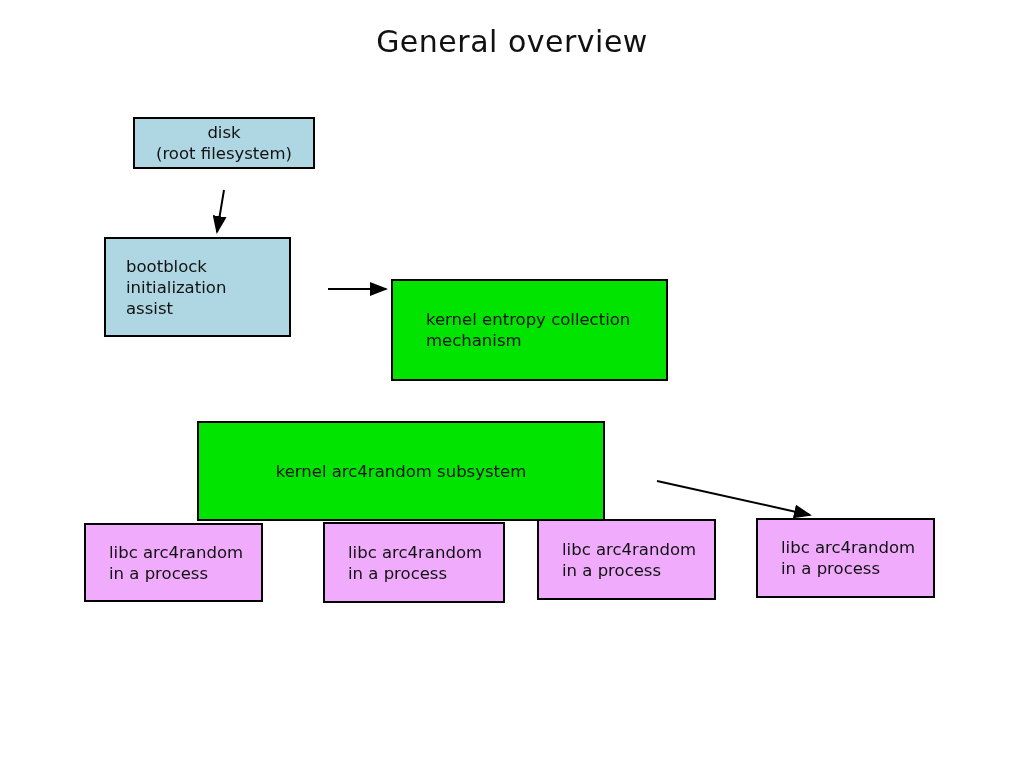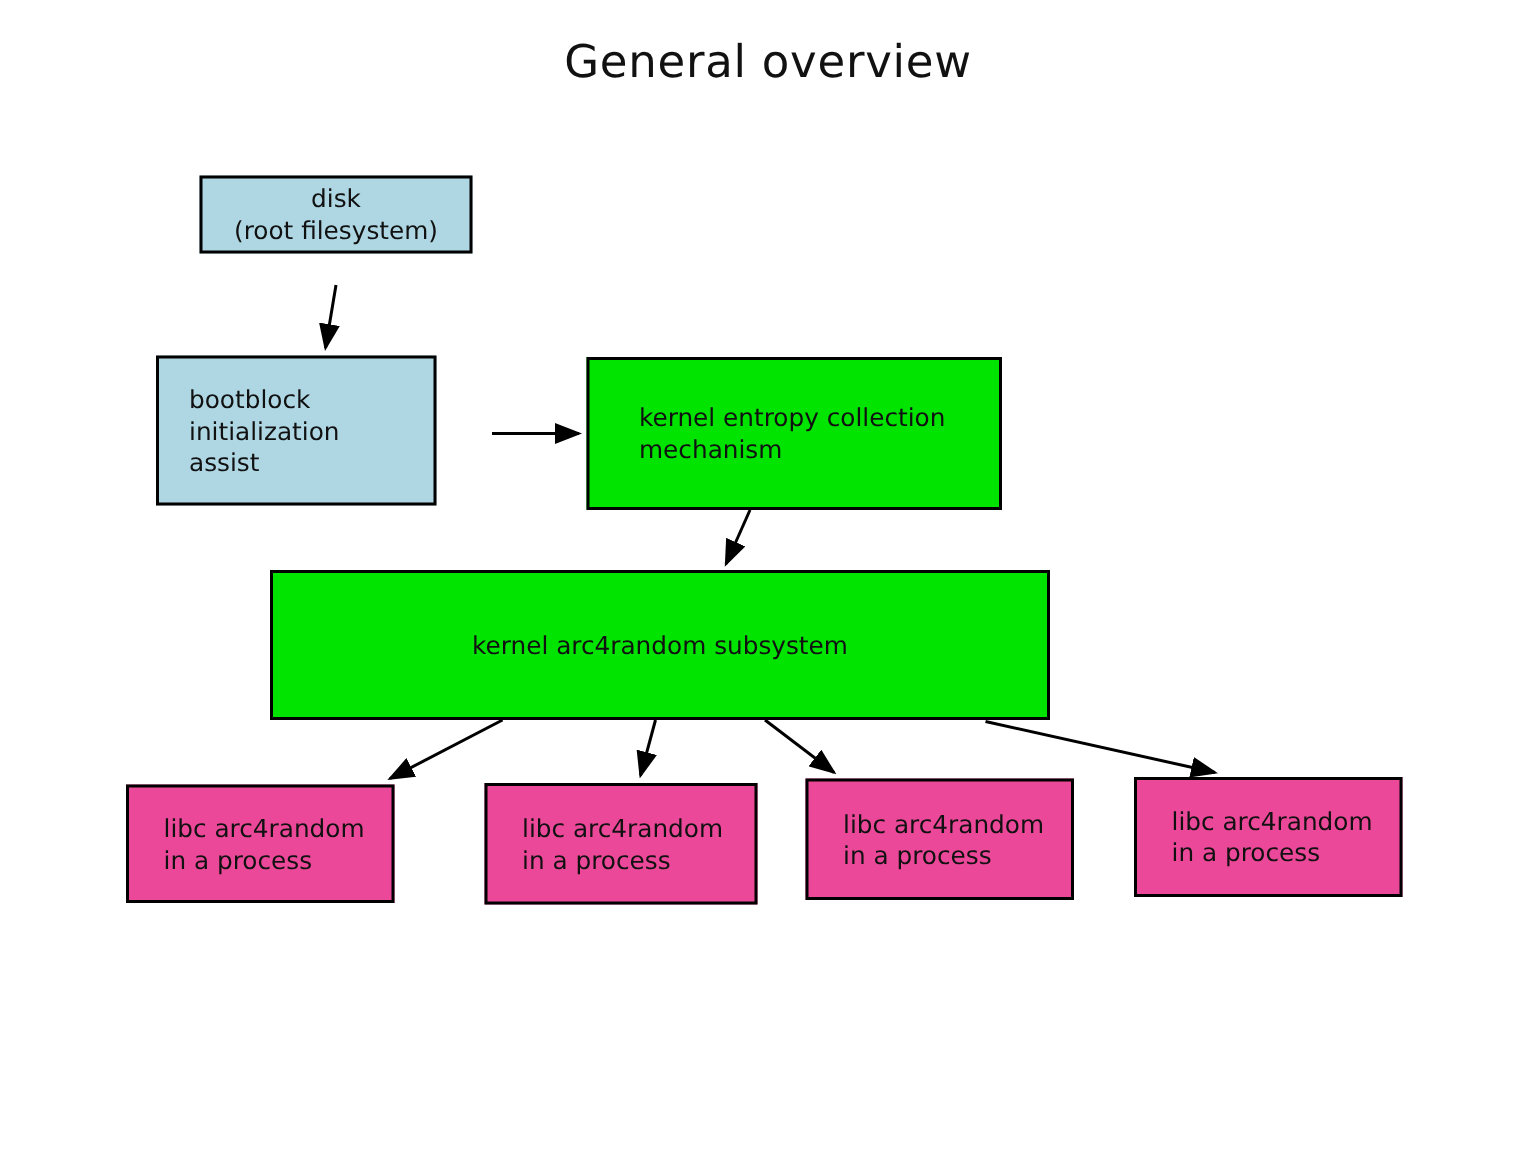--- a/index.html
+++ b/index.html
@@ -25,27 +25,27 @@
     border: 2px solid #000000;
     box-sizing: border-box;
     display: flex;
     align-items: center;
     font-size: 16.5px;
     line-height: 21px;
     color: #111111;
   }
   .node .label { white-space: pre-line; }
   .blue   { background: #aed7e3; }
-  .green  { background: #00e400; }
-  .orange { background: #ec4899; }
+  .green  { background: #00e400; margin-top: 41px; }
+  .orange { background: #f0abfc; }
   .center { justify-content: center; text-align: center; }
   #node-disk      { left: 133px; top: 117px; width: 182px; height: 52px;  }
   #node-bootblock { left: 104px;  top: 237px; width: 187px; height: 100px; padding-left: 20px; }
   #node-entropy   { left: 391px; top: 238px; width: 277px; height: 102px; padding-left: 33px; }
-  #node-subsystem { left: 180px; top: 380px; width: 520px; height: 100px; }
+  #node-subsystem { left: 197px; top: 380px; width: 408px; height: 100px; }
   #node-libc1 { left: 84px;  top: 523px; width: 179px; height: 79px; padding-left: 23px; }
   #node-libc2 { left: 323px; top: 522px; width: 182px; height: 81px; padding-left: 23px; }
   #node-libc3 { left: 537px; top: 519px; width: 179px; height: 81px; padding-left: 23px; }
   #node-libc4 { left: 756px; top: 518px; width: 179px; height: 80px; padding-left: 23px; }
   svg.edges {
     position: absolute;
     left: 0; top: 0;
     width: 1024px; height: 768px;
     pointer-events: none;
   }

